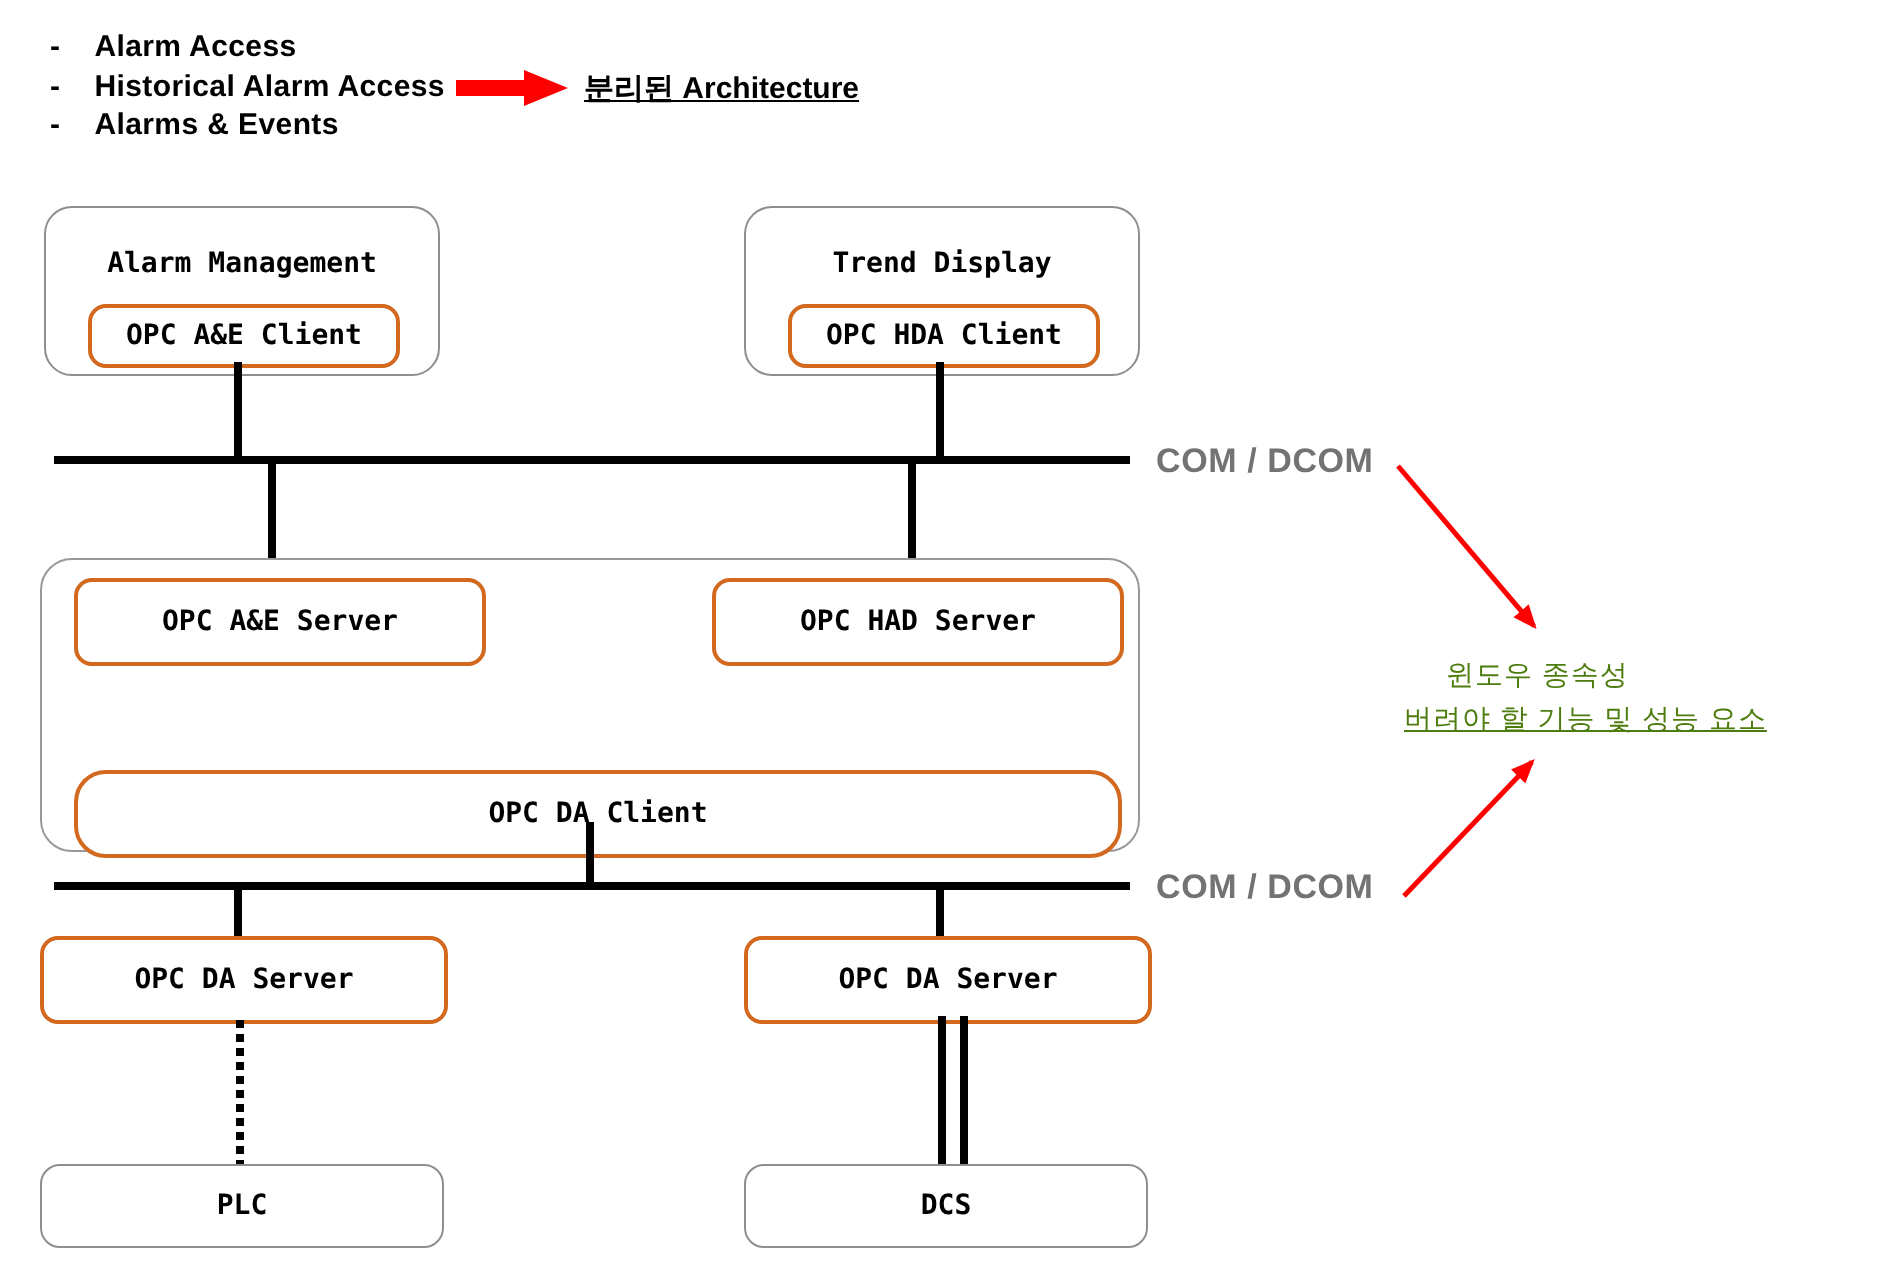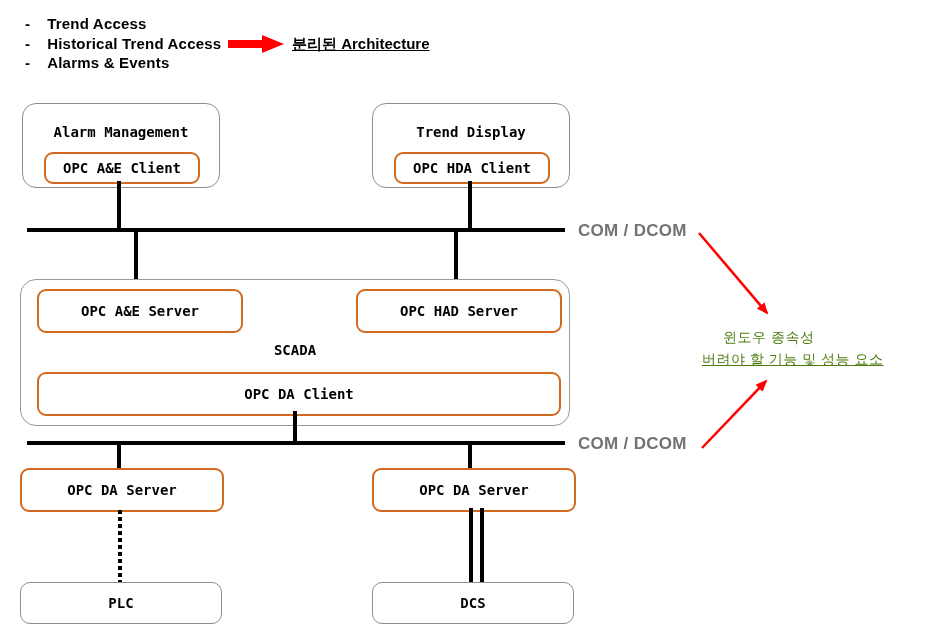--- a/index.html
+++ b/index.html
@@ -77,25 +77,25 @@
   .svg-overlay{position:absolute;left:0;top:0;pointer-events:none;}
 </style>
 </head>
 <body>
 
 <div class="canvas">
 
   <div class="bullets">
     <div class="bullet-line">
       <span>-</span>
-      <span>Trend Access</span>
+      <span>Alarm Access</span>
     </div>
     <div class="bullet-line">
       <span>-</span>
-      <span>Historical Trend Access</span>
+      <span>Historical Alarm Access</span>
     </div>
     <div class="bullet-line">
       <span>-</span>
       <span>Alarms &amp; Events</span>
     </div>
   </div>
 
   <svg class="svg-overlay" style="left:226px;top:33px;" width="62" height="22">
     <polygon points="2,7 36,7 36,2 58,11 36,20 36,15 2,15" fill="#FF0000"></polygon>
   </svg>
@@ -116,22 +116,21 @@
 
   <div class="bus" style="top:228px;"></div>
   <div class="bus-label" style="top:221px;">COM / DCOM</div>
 
   <div class="vline" style="left:134px;top:230px;height:58px;"></div>
   <div class="vline" style="left:454px;top:230px;height:58px;"></div>
 
   <div class="scada-container">
     <div class="orange-box" style="left:335px;top:9px;width:202px;height:40px;">OPC HAD Server</div>
     <div class="orange-box" style="left:16px;top:9px;width:202px;height:40px;">OPC A&amp;E Server</div>
-    <div class="scada-label">SCADA</div>
-    <div class="orange-box" style="left:16px;top:92px;width:520px;height:40px;">OPC DA Client</div>
+    <div class="orange-box" style="left:16px;top:105px;width:520px;height:40px;border-radius:16px;">OPC DA Client</div>
   </div>
 
   <div class="vline" style="left:293px;top:411px;height:32px;"></div>
 
   <div class="bus" style="top:441px;"></div>
   <div class="bus-label" style="top:434px;">COM / DCOM</div>
 
   <div class="vline" style="left:117px;top:445px;height:23px;"></div>
   <div class="vline" style="left:468px;top:445px;height:23px;"></div>
 

